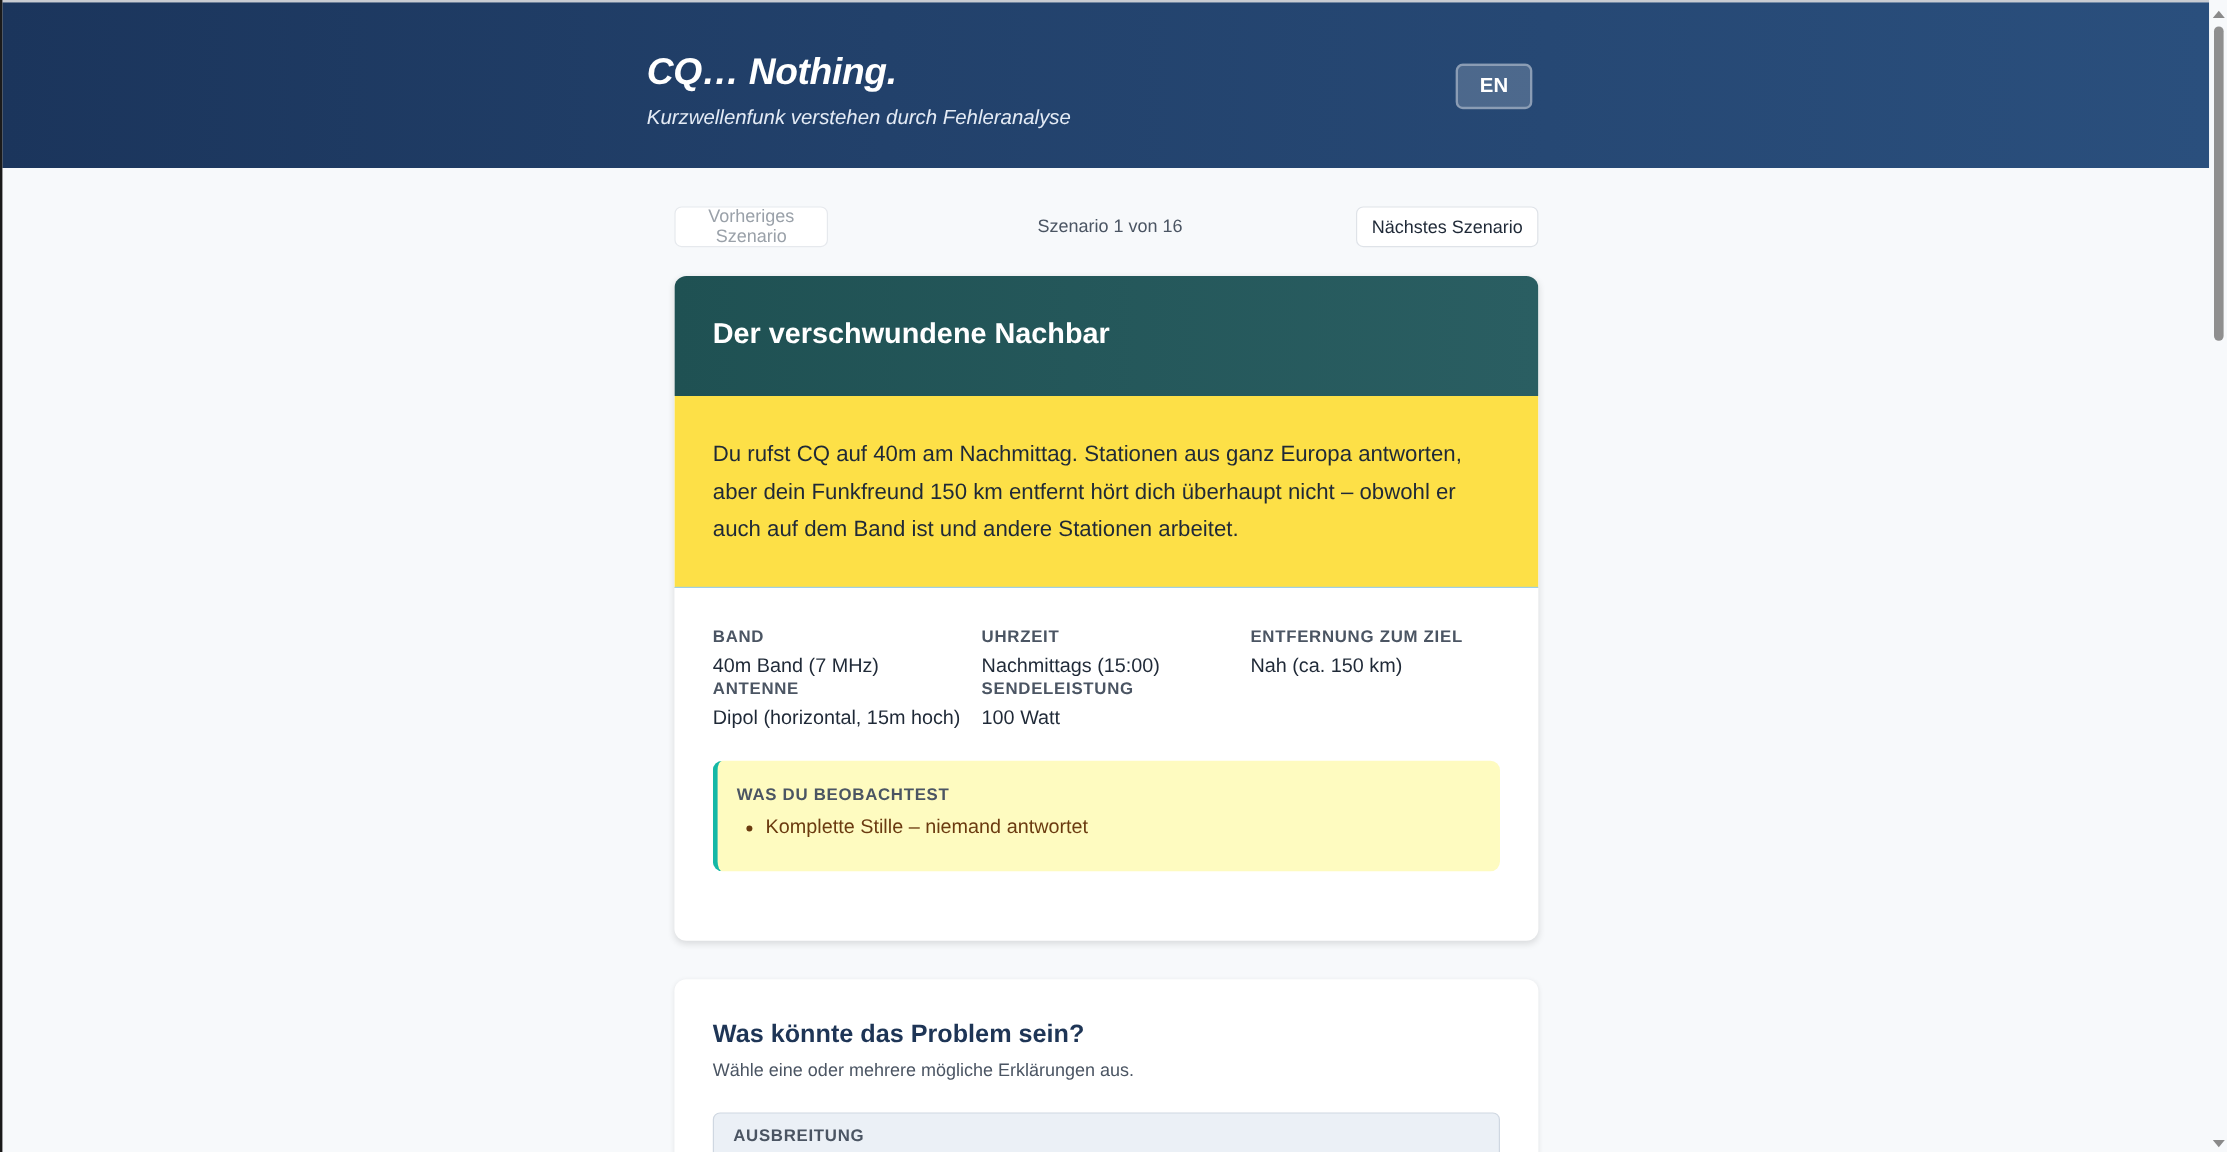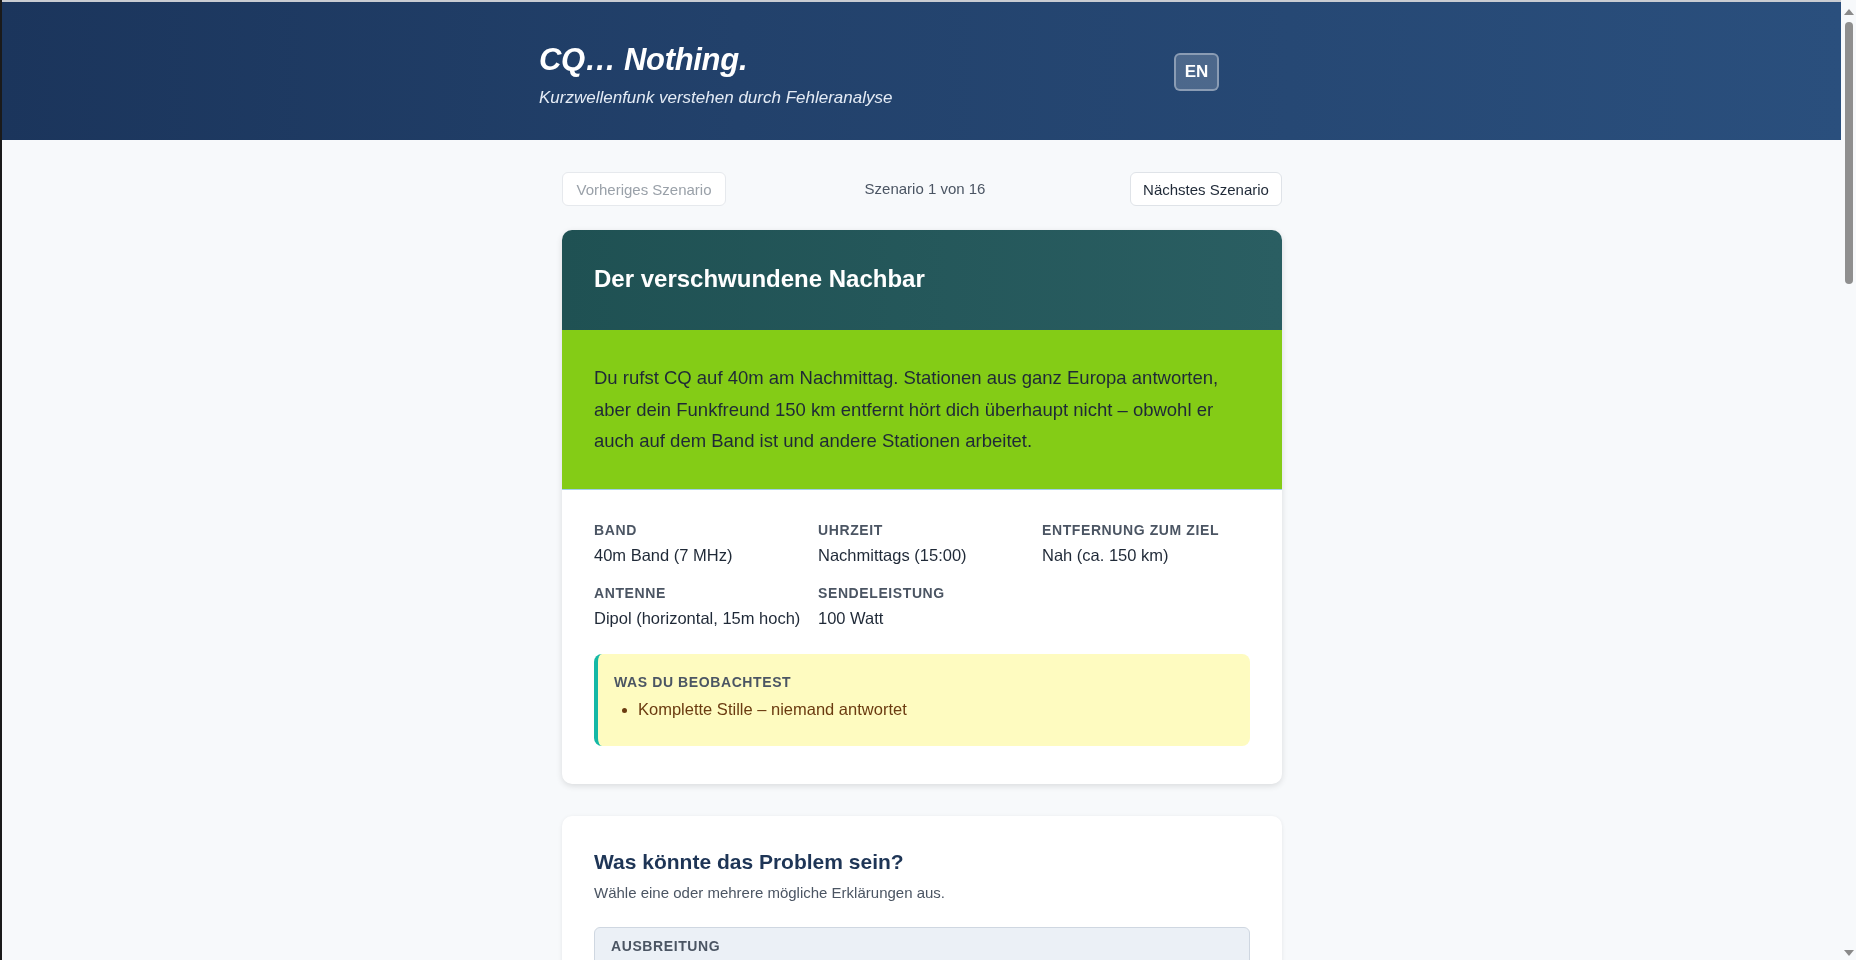--- a/index.html
+++ b/index.html
@@ -19,58 +19,58 @@
   }
   .header-title {
     position: absolute; left: 537px; top: 40px;
     font-size: 31px; font-weight: 700; color: #ffffff; letter-spacing: -0.3px;
   }
   .header-subtitle {
     position: absolute; left: 537px; top: 86px;
     font-size: 17px; color: #e4ebf5;
   }
   .lang-button {
-    position: absolute; left: 1174px; top: 53px; width: 45px; height: 38px;
+    position: absolute; left: 1213px; top: 53px; width: 64px; height: 38px;
     border: 2px solid rgba(255,255,255,0.35); border-radius: 6px;
     background: rgba(255,255,255,0.18);
     color: #ffffff; font-size: 17px; font-weight: 700;
     display: flex; align-items: center; justify-content: center;
     font-family: "Liberation Sans", sans-serif;
   }
   .nav-btn {
     position: absolute; top: 172px; height: 34px;
     border: 1px solid #dfe3e8; border-radius: 6px; background: #ffffff;
     font-size: 15px; display: flex; align-items: center; justify-content: center;
     font-family: "Liberation Sans", sans-serif;
   }
-  .nav-prev { left: 562px; width: 164px; color: #9aa1a9; border-color: #e6e9ed; }
+  .nav-prev { left: 562px; width: 128px; color: #9aa1a9; border-color: #e6e9ed; }
   .nav-next { left: 1130px; width: 152px; color: #1f2937; }
   .scenario-counter {
     position: absolute; left: 800px; top: 180px; width: 250px; text-align: center;
     font-size: 15px; color: #4b5563;
   }
   .card {
     position: absolute; left: 562px; top: 230px; width: 720px; height: 554px;
     background: #ffffff; border-radius: 10px;
     box-shadow: 0 2px 6px rgba(0,0,0,0.12);
     overflow: hidden;
   }
   .card-header {
     height: 100px; background: linear-gradient(90deg, #1f5153 0%, #2a5e62 100%);
     padding: 35px 32px 0 32px;
   }
   .card-title { font-size: 24px; font-weight: 700; color: #ffffff; }
   .card-desc {
-    height: 160px; background: #84cc16; border-bottom: 1px solid #9fcfe8;
+    height: 160px; background: #fde047; border-bottom: 1px solid #9fcfe8;
     padding: 32px 32px 0 32px;
     font-size: 18.5px; line-height: 31.5px; color: #1f2937;
   }
   .details { padding: 32px 32px 0 32px; }
   .detail-grid {
-    display: grid; grid-template-columns: 224px 224px 224px; row-gap: 20px;
+    display: grid; grid-template-columns: 224px 224px 224px; 
   }
   .detail-label {
     font-size: 14px; font-weight: 700; color: #4b5563; letter-spacing: 0.6px;
     text-transform: uppercase; margin-bottom: 8px;
   }
   .detail-value { font-size: 16.5px; color: #1f2937; }
   .observe {
     margin-top: 26px; background: #fefbc0; border-left: 4px solid #14b8a6;
     border-radius: 8px; padding: 20px 20px 22px 16px; height: 92px;
   }

